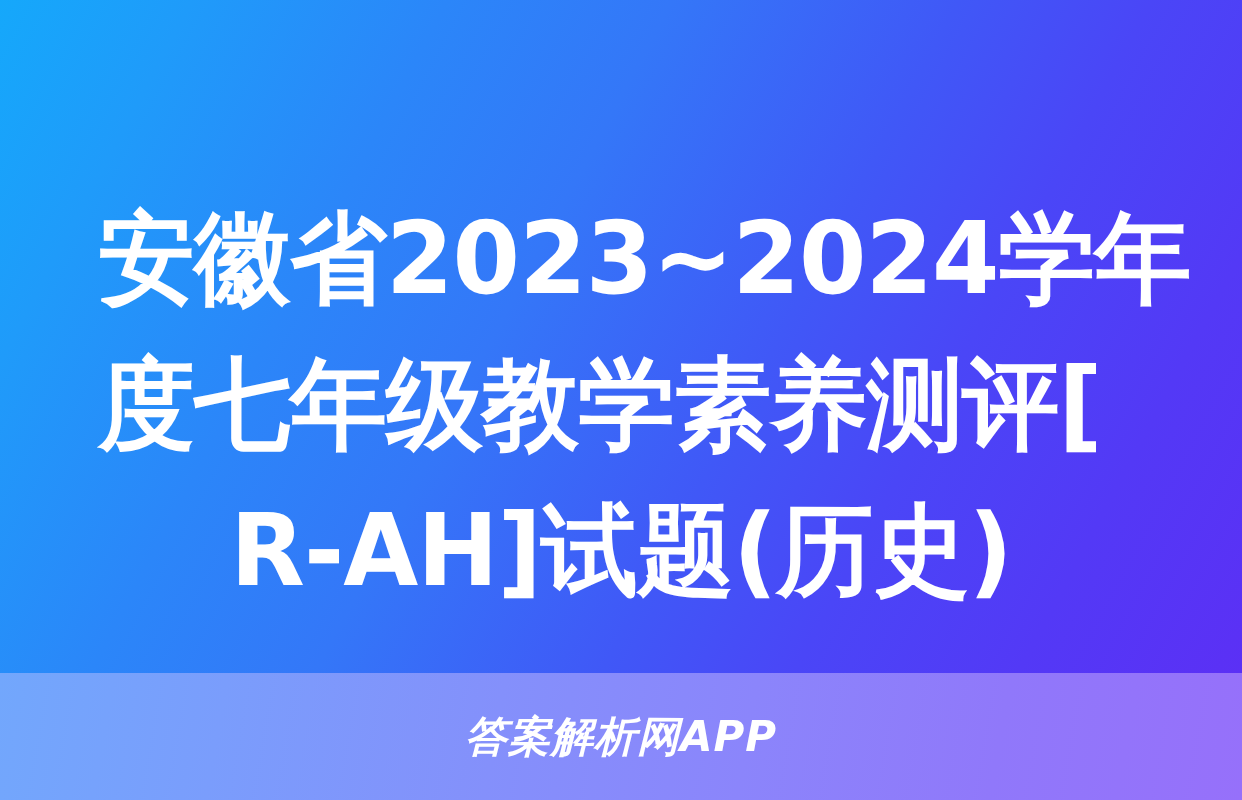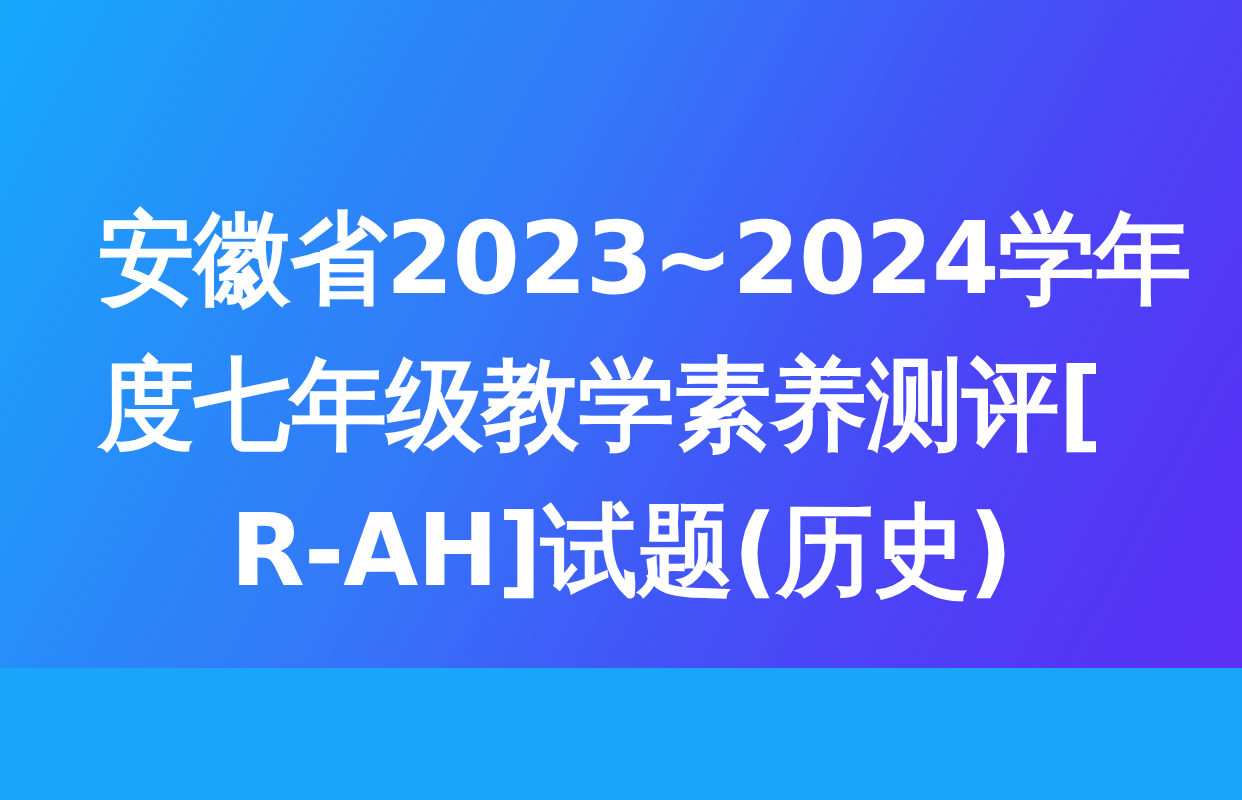--- a/index.html
+++ b/index.html
@@ -10,21 +10,21 @@
     width: 1242px;
     height: 800px;
     overflow: hidden;
     font-family: "Liberation Sans", "DejaVu Sans", sans-serif;
     background: #1ba5fa;
   }
 
   #poster {
     position: relative;
     width: 1242px;
-    height: 668px;
+    height: 800px;
     overflow: hidden;
   }
 
   
   .bg-main {
     position: absolute;
     left: 0;
     top: 0;
     width: 1242px;
     height: 673px;
@@ -112,14 +112,17 @@
 
   <div class="bg-main"></div>
   <div class="bg-footer"></div>
 
   <div class="title-block">
     <span class="title-line l1">安徽省2023~2024学年</span>
     <span class="title-line l2">度七年级教学素养测评[</span>
     <span class="title-line l3">R-AH]试题(历史)</span>
   </div>
 
+  <div class="footer-text">
+    <span>答案解析网APP</span>
+  </div>
 
 </div>
 
 </body></html>

